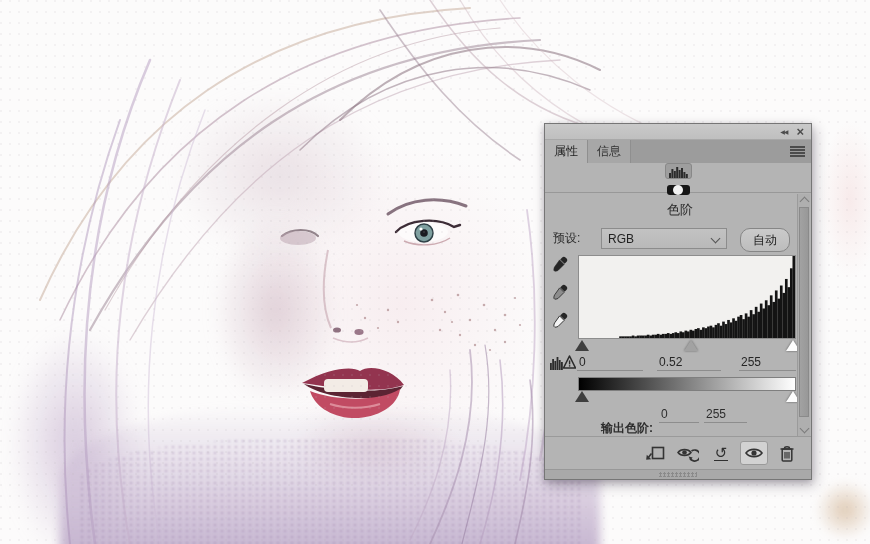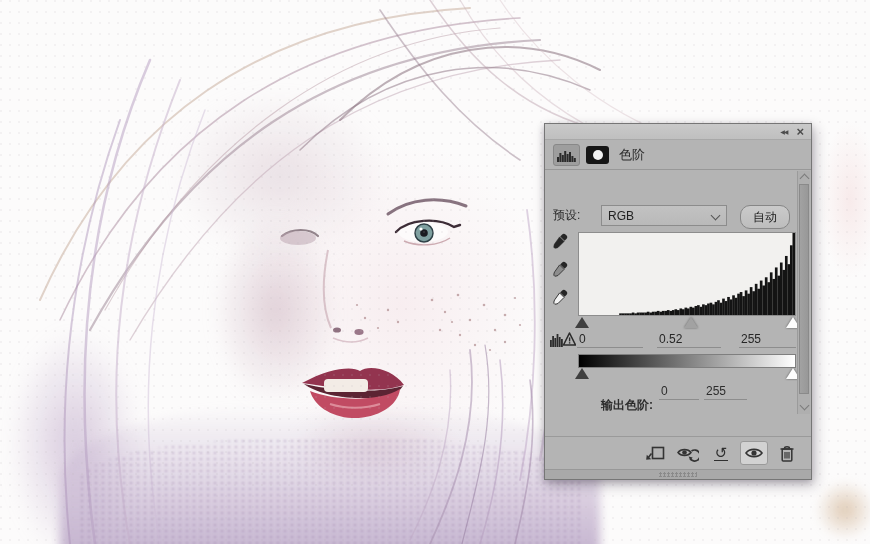--- a/index.html
+++ b/index.html
@@ -29,21 +29,21 @@
   .collapse{font-size:6px;letter-spacing:-1px;color:#4c4c4c;cursor:pointer;}
   .closex{font-size:13px;line-height:10px;color:#4c4c4c;font-weight:bold;cursor:pointer;}
   .tabstrip{height:23px;background:#9c9c9c;display:flex;align-items:stretch;position:relative;border-bottom:0;}
   .tab{padding:0 9px;display:flex;align-items:center;font-size:12px;color:#333;background:#a7a7a7;border-right:1px solid #8f8f8f;cursor:pointer;}
   .tab.active{background:#b4b4b4;color:#222;}
   .panel-menu{position:absolute;right:6px;top:6px;width:15px;height:11px;cursor:pointer;
     background:linear-gradient(#4c4c4c,#4c4c4c) 0 0/15px 2px no-repeat,
                linear-gradient(#4c4c4c,#4c4c4c) 0 3px/15px 2px no-repeat,
                linear-gradient(#4c4c4c,#4c4c4c) 0 6px/15px 2px no-repeat,
                linear-gradient(#4c4c4c,#4c4c4c) 0 9px/15px 2px no-repeat;}
-  .hdr{height:29px;display:flex;align-items:center;gap:6px;padding:0 8px;}
+  .hdr{height:29px;display:flex;align-items:center;gap:6px;padding:0 8px;flex-direction:column;}
   .thumb-btn{width:27px;height:22px;background:#9e9e9e;border:1px solid #888;border-radius:3px;display:flex;align-items:center;justify-content:center;box-sizing:border-box;}
   .mask-chip{width:23px;height:18px;background:#161616;border-radius:3px;display:flex;align-items:center;justify-content:center;}
   .mask-chip i{width:10px;height:10px;border-radius:50%;background:#f2f2f2;display:block;}
   .hdr-title{margin-left:4px;font-size:13px;color:#2b2b2b;}
   .hdr-sep{height:1px;background:#989898;margin:0 0;}
 
   .content{position:relative;height:245px;}
   .row-preset{position:absolute;left:8px;top:5px;display:flex;align-items:center;margin-top:32px;}
   .lbl{color:#2d2d2d;}
   .combo{height:21px;background:linear-gradient(#c2c2c2,#b9b9b9);border:1px solid #8c8c8c;box-sizing:border-box;display:flex;align-items:center;padding:0 6px;cursor:pointer;position:relative;}
@@ -199,20 +199,25 @@
     <div class="speckle"></div>
   </div>
 
   <div class="panel">
 
     <div class="titlebar">
       <span class="collapse">◀◀</span>
       <span class="closex">×</span>
     </div>
 
+    <div class="tabstrip">
+      <div class="tab active">属性</div>
+      <div class="tab">信息</div>
+      <div class="panel-menu"></div>
+    </div>
 
     <div class="hdr">
       <div class="thumb-btn">
         <svg width="19" height="14" viewBox="0 0 19 14">
           <g fill="#2b2b2b">
             <rect x="0" y="9" width="2" height="5"></rect>
               <rect x="2.4" y="5" width="2" height="9"></rect>
             <rect x="4.8" y="7" width="2" height="7"></rect>
               <rect x="7.2" y="3" width="2" height="11"></rect>
             <rect x="9.6" y="6" width="2" height="8"></rect>

